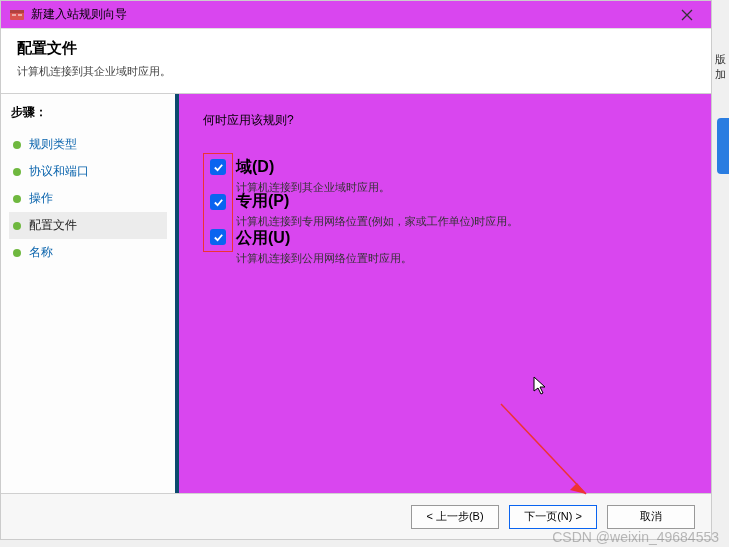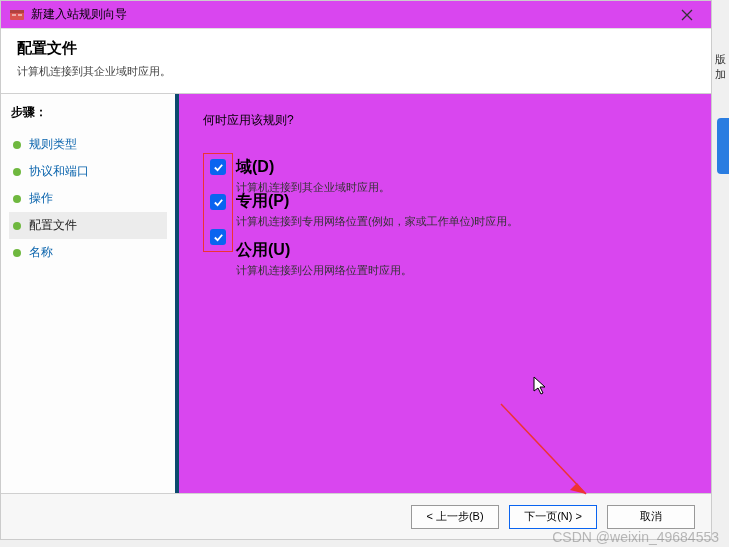--- a/index.html
+++ b/index.html
@@ -116,21 +116,21 @@
       margin-top: 1px;
       cursor: pointer;
     }
     .cb svg { width: 11px; height: 11px; }
     .cb-text-wrap {
       position: absolute;
       left: 32px;
     }
     .cb-row:nth-child(1) .cb-text-wrap { top: 3px; }
     .cb-row:nth-child(2) .cb-text-wrap { top: 37px; }
-    .cb-row:nth-child(3) .cb-text-wrap { top: 86px; }
+    .cb-row:nth-child(3) .cb-text-wrap { top: 74px; }
     .checkbox-outer { position: relative; }
     .cb-label { font-size: 16px; font-weight: bold; }
     .cb-desc { font-size: 11px; color: #333; margin-top: 2px; white-space: nowrap; }
     .cursor {
       position: absolute;
       left: 532px; top: 375px;
       pointer-events: none;
     }
     .arrow-annot {
       position: absolute;

